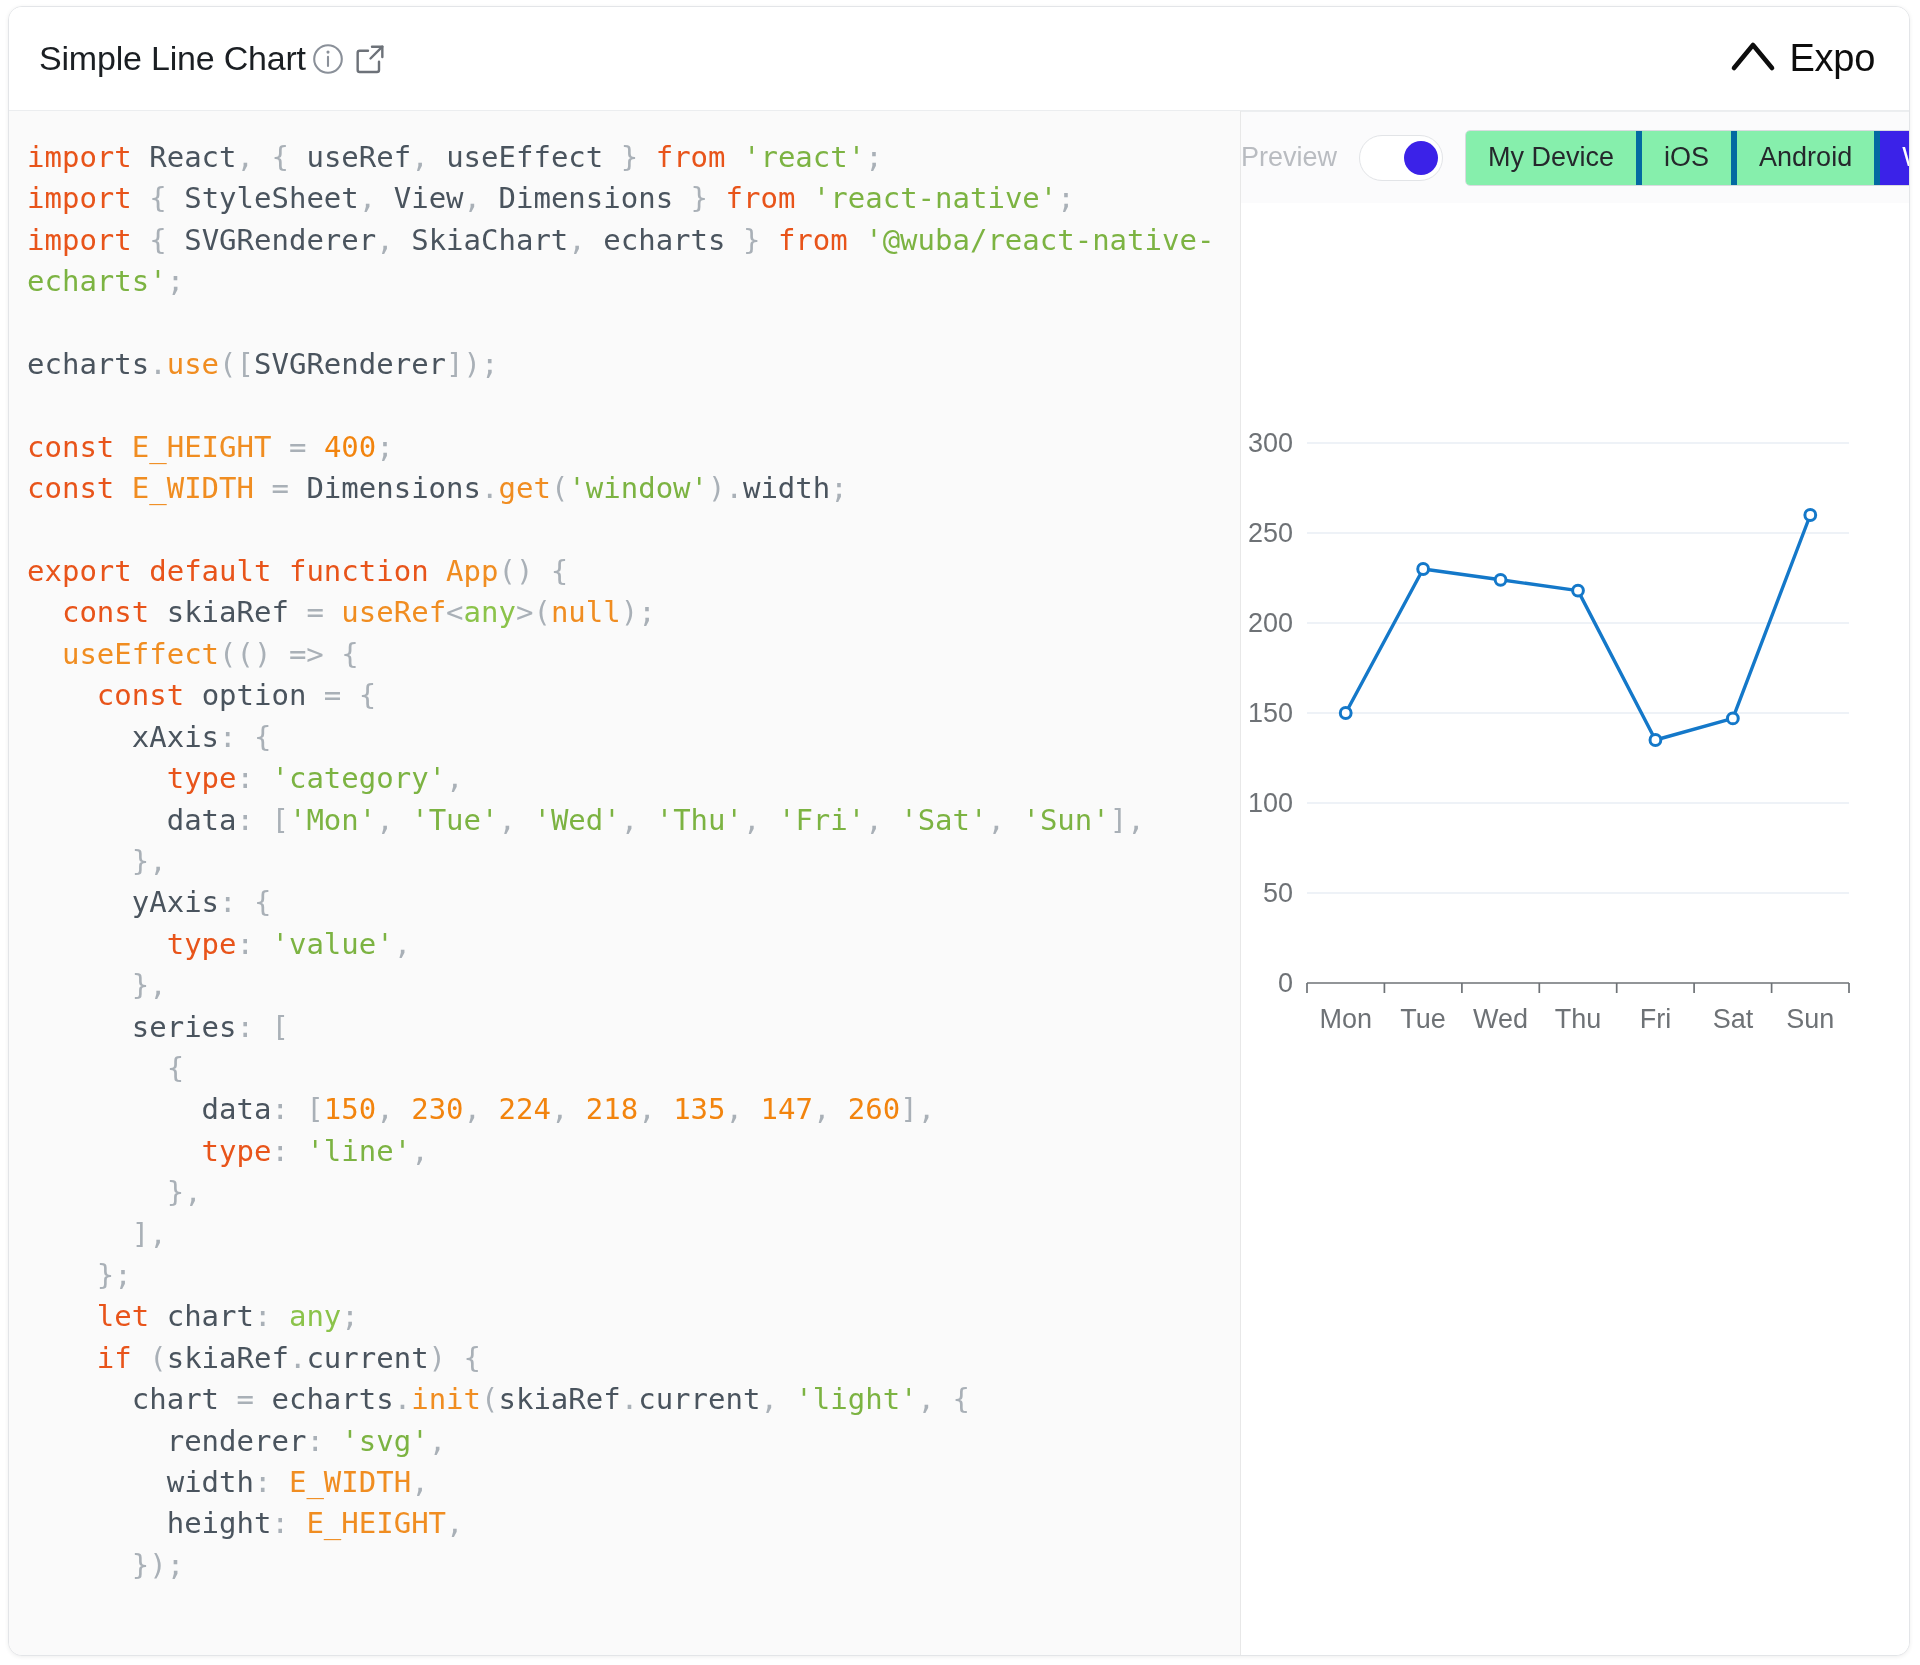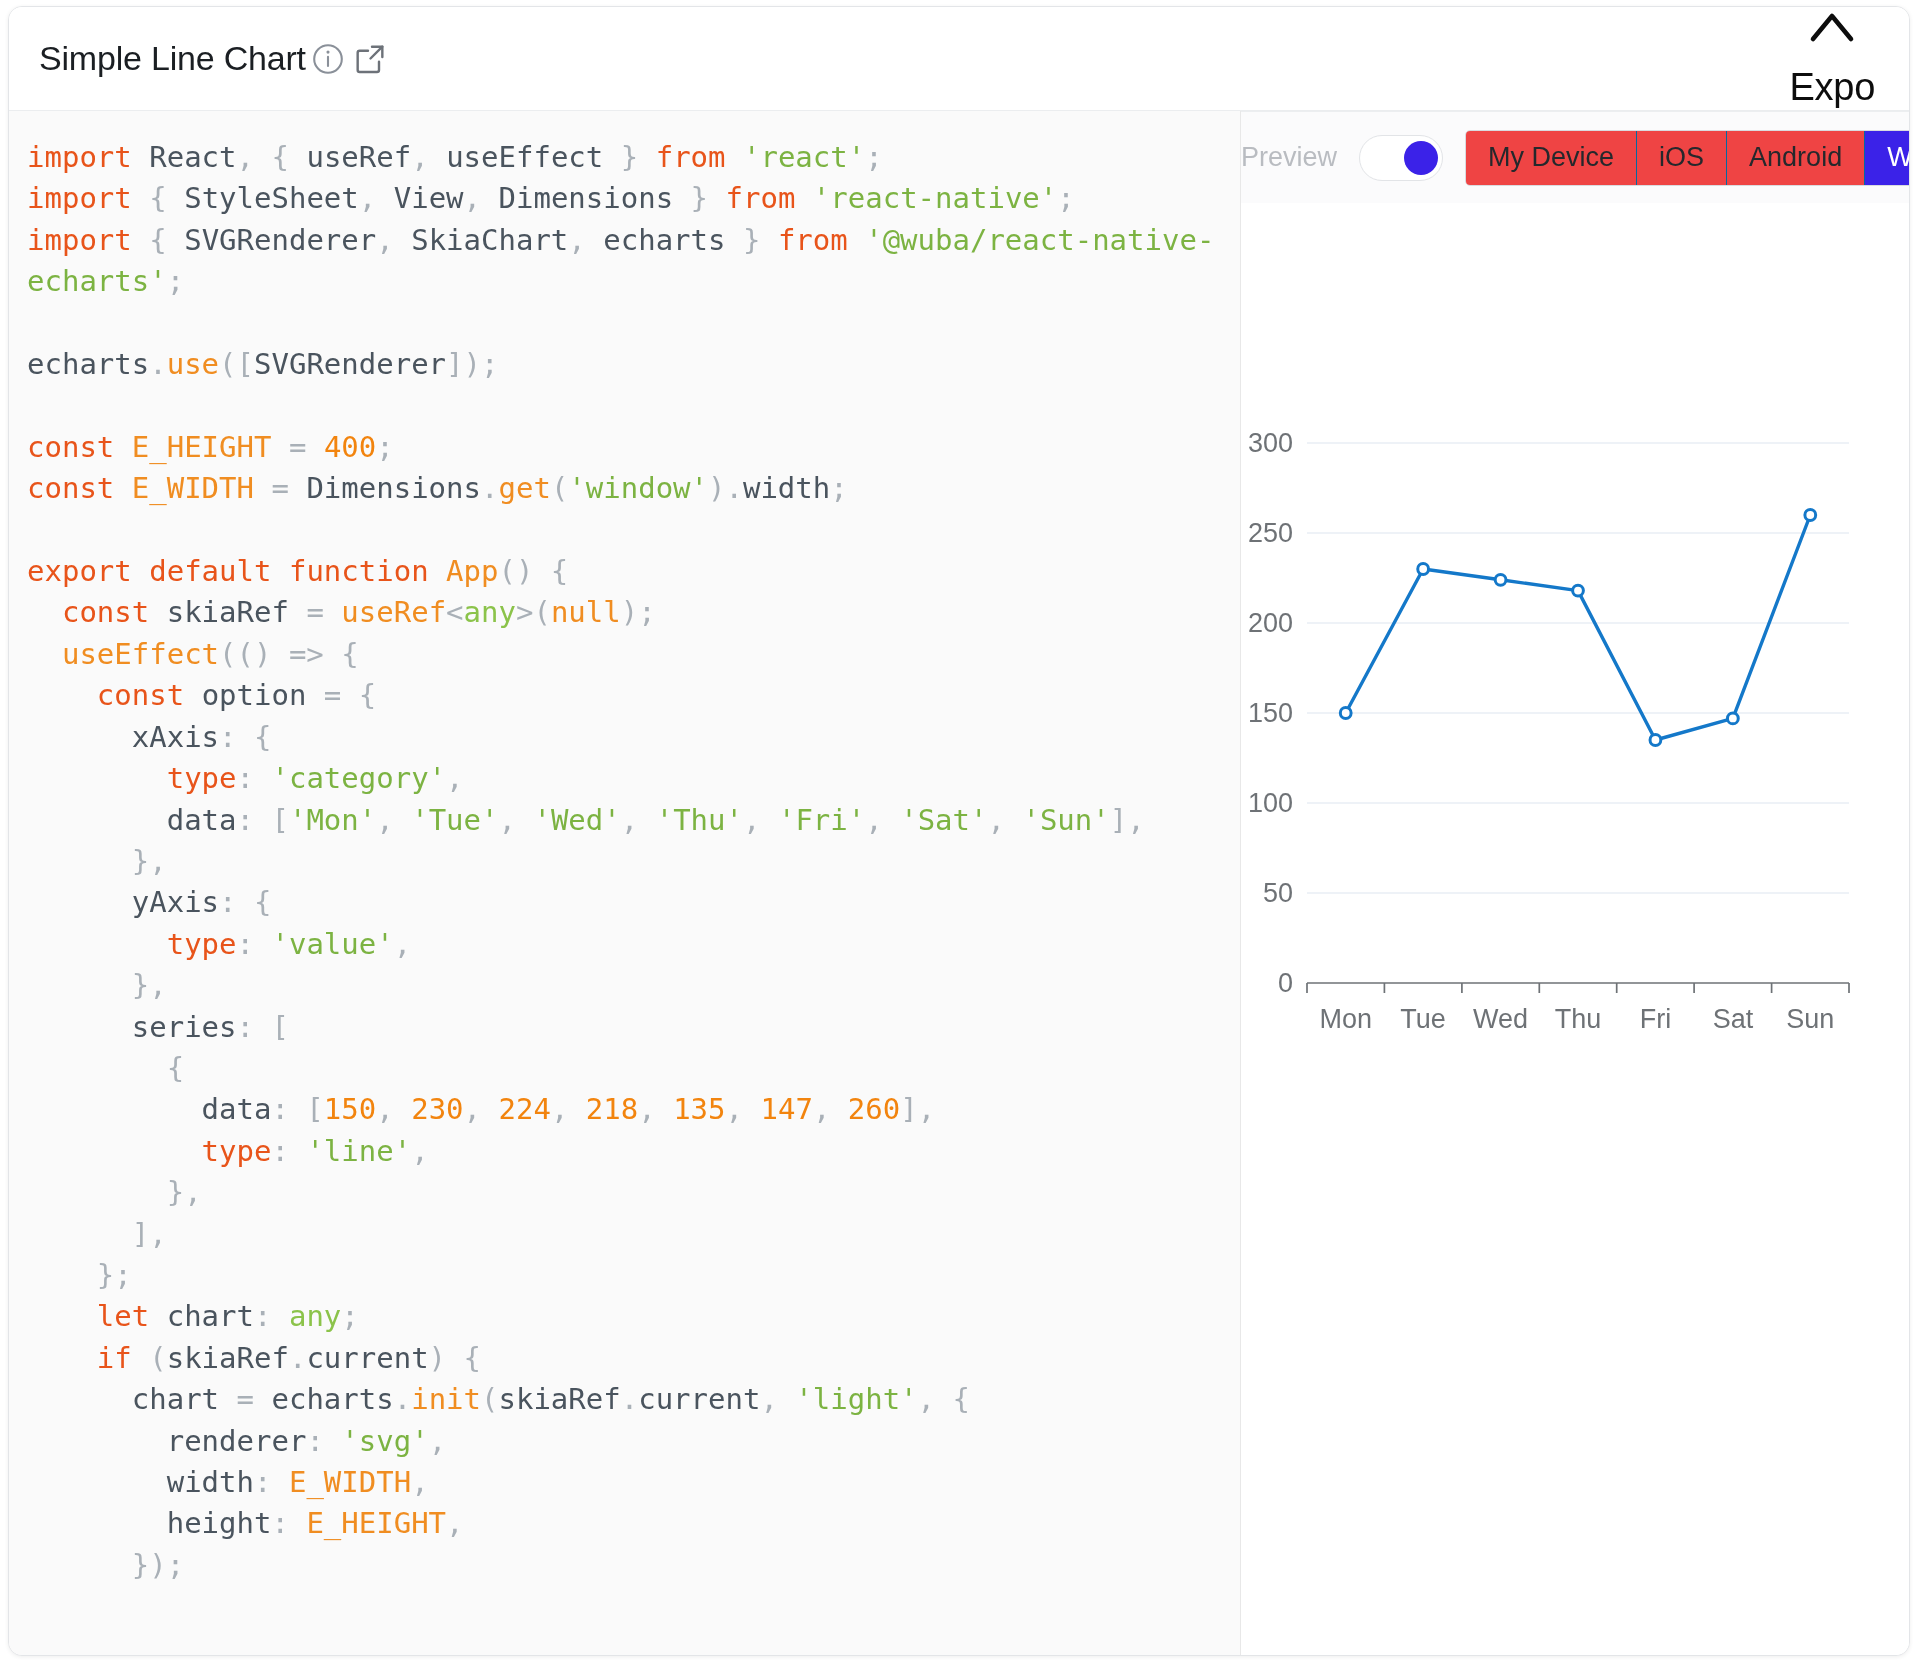--- a/index.html
+++ b/index.html
@@ -62,21 +62,20 @@
     cursor: pointer;
     background: none;
     border: none;
     padding: 0;
   }
   #expo-brand {
     margin-left: auto;
     display: flex;
     align-items: center;
     gap: 14px;
-    flex-direction: column;
   }
   #expo-wordmark {
     font-size: 38px;
     color: #0d0d0d;
     letter-spacing: -0.3px;
     font-weight: 400;
   }
 
   
   #body-split {
@@ -183,22 +182,22 @@
     overflow: hidden;
     border: 1px solid #d9dbdf;
     box-sizing: border-box;
   }
   .platform-btn {
     display: flex;
     align-items: center;
     padding: 0 22px;
     font-size: 27px;
     color: #25282c;
-    background: #ef4444;
-    border-right: 1px solid #0369a1;
+    background: #86efac;
+    border-right: 6px solid #0369a1;
     cursor: pointer;
     white-space: nowrap;
   }
   .platform-btn:last-child { border-right: none; }
   .platform-btn.active {
     background: #3b22e8;
     color: #ffffff;
   }
 
   

